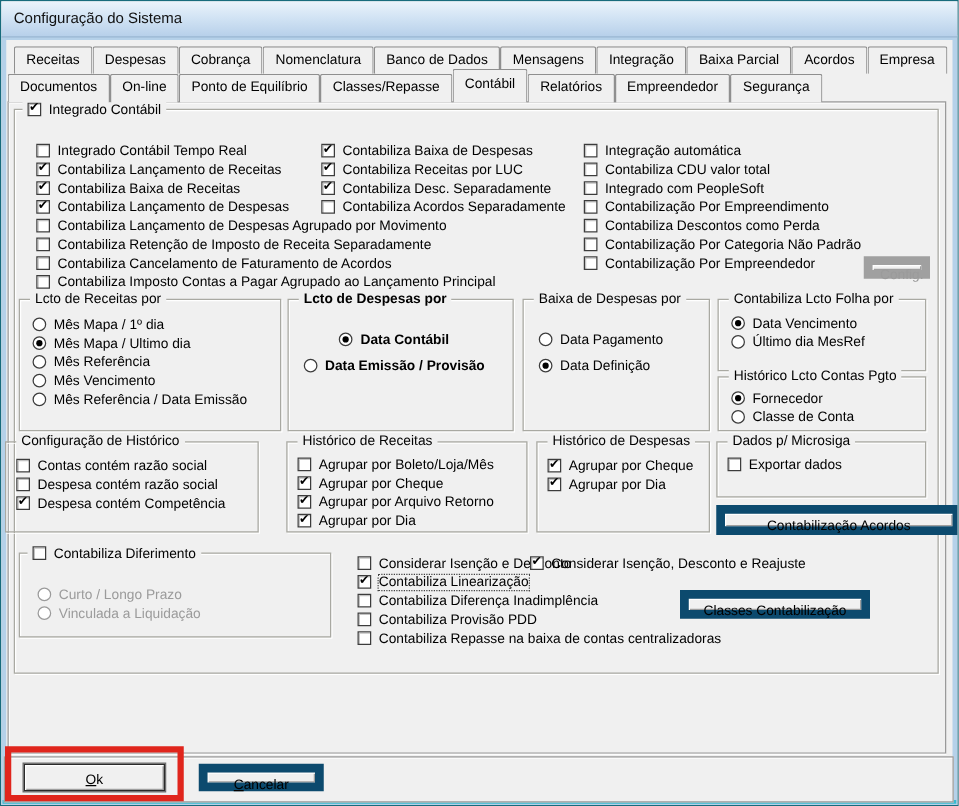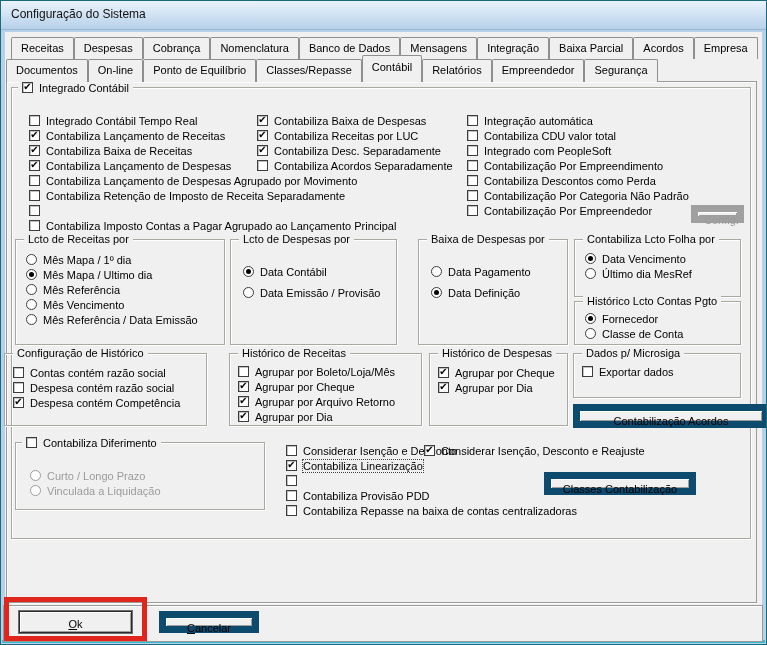--- a/index.html
+++ b/index.html
@@ -43,21 +43,21 @@
     box-shadow:inset 1px 1px 0 #ffffff,1px 1px 0 #ffffff;
   }
   .gtitle{
     position:absolute;top:-7px;left:8px;background:#f0f0f0;padding:0 4px;line-height:13px;
     white-space:nowrap;
   }
   .gtitle-check{position:absolute;top:-8px;left:6px;background:#f0f0f0;padding:0 4px;}
   
   .opts{position:absolute;}
   .opt{display:flex;align-items:center;height:15px;white-space:nowrap;}
-  .opt.gap{margin-bottom:6px;}
+  .opt.gap{margin-bottom:6px;justify-content:center;}
   .cb{
     width:11px;height:11px;box-sizing:border-box;background:#fff;border:1px solid #3c3c3c;
     box-shadow:inset 1px 1px 0 #c3c3c3;margin-right:6px;flex:none;
     display:flex;align-items:center;justify-content:center;
   }
   .cb.on::after{content:"✔";font-size:10px;line-height:10px;font-weight:bold;color:#000;margin-top:-1px;}
   .rb{
     width:11px;height:11px;box-sizing:border-box;background:#fff;border:1px solid #3c3c3c;
     border-radius:50%;margin-right:6px;flex:none;position:relative;
   }
@@ -150,20 +150,21 @@
       <div class="opt">
         <span class="cb"></span>
         <span class="lbl">Contabiliza Lançamento de Despesas Agrupado por Movimento</span>
       </div>
       <div class="opt">
         <span class="cb"></span>
         <span class="lbl">Contabiliza Retenção de Imposto de Receita Separadamente</span>
       </div>
       <div class="opt">
         <span class="cb"></span>
+        <span class="lbl">Contabiliza Cancelamento de Faturamento de Acordos</span>
       </div>
       <div class="opt">
         <span class="cb"></span>
         <span class="lbl">Contabiliza Imposto Contas a Pagar Agrupado ao Lançamento Principal</span>
       </div>
     </div>
   <div class="opts" style="left:256px;top:112px;z-index:3;">
       <div class="opt">
         <span class="cb on"></span>
         <span class="lbl">Contabiliza Baixa de Despesas</span>
@@ -233,21 +234,21 @@
           <span class="rb"></span>
           <span class="lbl">Mês Vencimento</span>
         </div>
         <div class="opt">
           <span class="rb"></span>
           <span class="lbl">Mês Referência / Data Emissão</span>
         </div>
       </div>
   </div>
 
-  <div class="group" style="left:229px;top:238px;width:167px;height:106px;">
+  <div class="group" style="left:229px;top:238px;width:181px;height:106px;font-weight:bold;">
     <span class="gtitle">Lcto de Despesas por</span>
     <div class="opts sparse" style="left:12px;top:24px;">
         <div class="opt gap">
           <span class="rb on"></span>
           <span class="lbl">Data Contábil</span>
         </div>
         <div class="opt">
           <span class="rb"></span>
           <span class="lbl">Data Emissão / Provisão</span>
         </div>
@@ -385,20 +386,21 @@
       <div class="opt">
         <span class="cb"></span>
         <span class="lbl">Considerar Isenção e Desconto</span>
       </div>
       <div class="opt">
         <span class="cb on"></span>
         <span class="lbl focused">Contabiliza Linearização</span>
       </div>
       <div class="opt">
         <span class="cb"></span>
+        <span class="lbl">Contabiliza Diferença Inadimplência</span>
       </div>
       <div class="opt">
         <span class="cb"></span>
         <span class="lbl">Contabiliza Provisão PDD</span>
       </div>
       <div class="opt">
         <span class="cb"></span>
         <span class="lbl">Contabiliza Repasse na baixa de contas centralizadoras</span>
       </div>
     </div>

